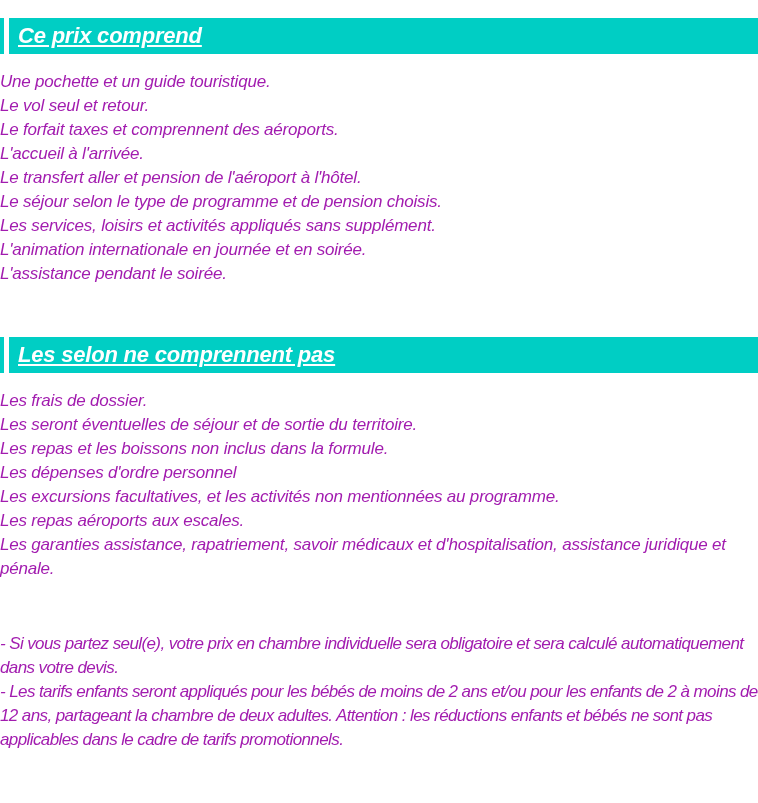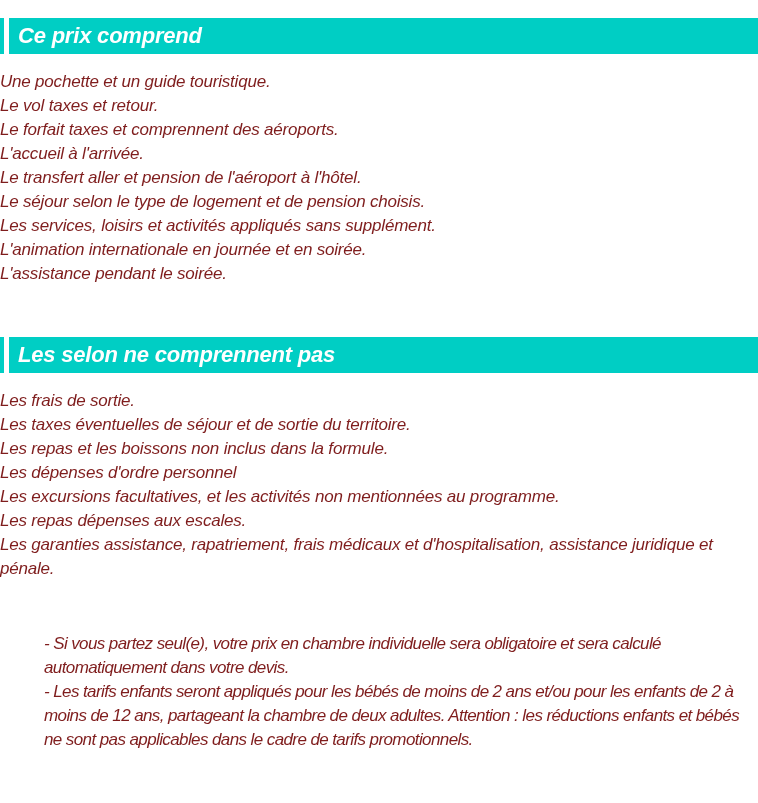--- a/index.html
+++ b/index.html
@@ -40,70 +40,70 @@
     margin-left: 9px;
     height: 36px;
     background: #00CEC4;
     color: #ffffff;
     font-style: italic;
     font-weight: 700;
     font-size: 22px;
     line-height: 36px;
     padding-left: 9px;
     letter-spacing: -0.2px;
+    text-decoration: underline;
   }
   .items p {
     margin: 0;
     font-style: italic;
     font-size: 17px;
     line-height: 24px;
-    color: #7f1d1d;
+    color: #a21caf;
     letter-spacing: -0.2px;
   }
   .items.condensed p {
     letter-spacing: -0.6px;
-    padding-left: 44px;
   }
 </style>
 </head>
 <body>
 
 <div class="page">
 
   <section class="info-section">
     <div class="bar-wrap">
       <div class="accent-strip"></div>
       <h2 class="bar">Ce prix comprend</h2>
     </div>
     <div class="items">
       <p>Une pochette et un guide touristique.</p>
-      <p>Le vol taxes et retour.</p>
+      <p>Le vol seul et retour.</p>
       <p>Le forfait taxes et comprennent des aéroports.</p>
       <p>L'accueil à l'arrivée.</p>
       <p>Le transfert aller et pension de l'aéroport à l'hôtel.</p>
-      <p>Le séjour selon le type de logement et de pension choisis.</p>
+      <p>Le séjour selon le type de programme et de pension choisis.</p>
       <p>Les services, loisirs et activités appliqués sans supplément.</p>
       <p>L'animation internationale en journée et en soirée.</p>
       <p>L'assistance pendant le soirée.</p>
     </div>
   </section>
 
   <section class="info-section">
     <div class="bar-wrap">
       <div class="accent-strip"></div>
       <h2 class="bar">Les selon ne comprennent pas</h2>
     </div>
     <div class="items">
-      <p>Les frais de sortie.</p>
-      <p>Les taxes éventuelles de séjour et de sortie du territoire.</p>
+      <p>Les frais de dossier.</p>
+      <p>Les seront éventuelles de séjour et de sortie du territoire.</p>
       <p>Les repas et les boissons non inclus dans la formule.</p>
       <p>Les dépenses d'ordre personnel</p>
       <p>Les excursions facultatives, et les activités non mentionnées au programme.</p>
-      <p>Les repas dépenses aux escales.</p>
-      <p>Les garanties assistance, rapatriement, frais médicaux et d'hospitalisation, assistance juridique et pénale.</p>
+      <p>Les repas aéroports aux escales.</p>
+      <p>Les garanties assistance, rapatriement, savoir médicaux et d'hospitalisation, assistance juridique et pénale.</p>
     </div>
   </section>
 
   <section class="info-section">
     <div class="items condensed">
       <p>- Si vous partez seul(e), votre prix en chambre individuelle sera obligatoire et sera calculé automatiquement dans votre devis.</p>
       <p>- Les tarifs enfants seront appliqués pour les bébés de moins de 2 ans et/ou pour les enfants de 2 à moins de 12 ans, partageant la chambre de deux adultes. Attention : les réductions enfants et bébés ne sont pas applicables dans le cadre de tarifs promotionnels.</p>
     </div>
   </section>
 

